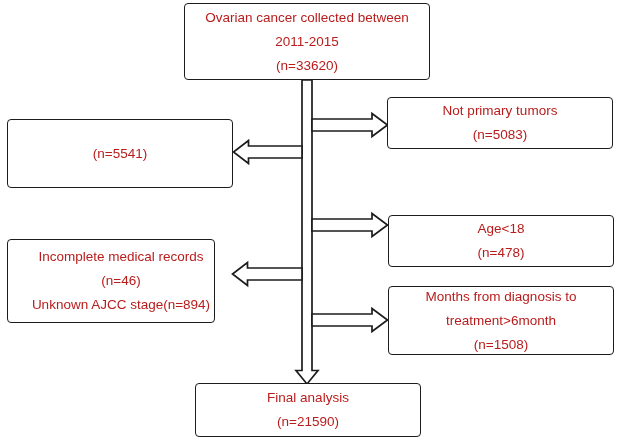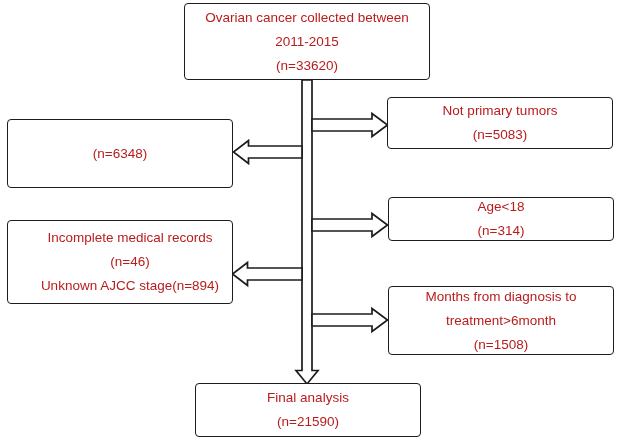--- a/index.html
+++ b/index.html
@@ -70,29 +70,29 @@
     <div class="bline">2011-2015</div>
     <div class="bline">(n=33620)</div>
   </div>
 
   <div class="box" style="left:387px; top:97px; width:226px; height:52px;">
     <div class="bline">Not primary tumors</div>
     <div class="bline">(n=5083)</div>
   </div>
 
   <div class="box" style="left:7px; top:119px; width:226px; height:69px;">
-    <div class="bline">(n=6348)</div>
+    <div class="bline">(n=5541)</div>
   </div>
 
-  <div class="box" style="left:388px; top:197px; width:226px; height:44px;">
+  <div class="box" style="left:388px; top:215px; width:226px; height:52px;">
     <div class="bline">Age&lt;18</div>
-    <div class="bline">(n=314)</div>
+    <div class="bline">(n=478)</div>
   </div>
 
-  <div class="box" style="left:7px; top:220px; width:226px; height:84px;padding-left:20px;">
+  <div class="box" style="left:7px; top:239px; width:208px; height:84px;padding-left:20px;">
     <div class="bline">Incomplete medical records</div>
     <div class="bline">(n=46)</div>
     <div class="bline">Unknown AJCC stage(n=894)</div>
   </div>
 
   <div class="box" style="left:388px; top:286px; width:226px; height:69px;">
     <div class="bline">Months from diagnosis to</div>
     <div class="bline">treatment&gt;6month</div>
     <div class="bline">(n=1508)</div>
   </div>

